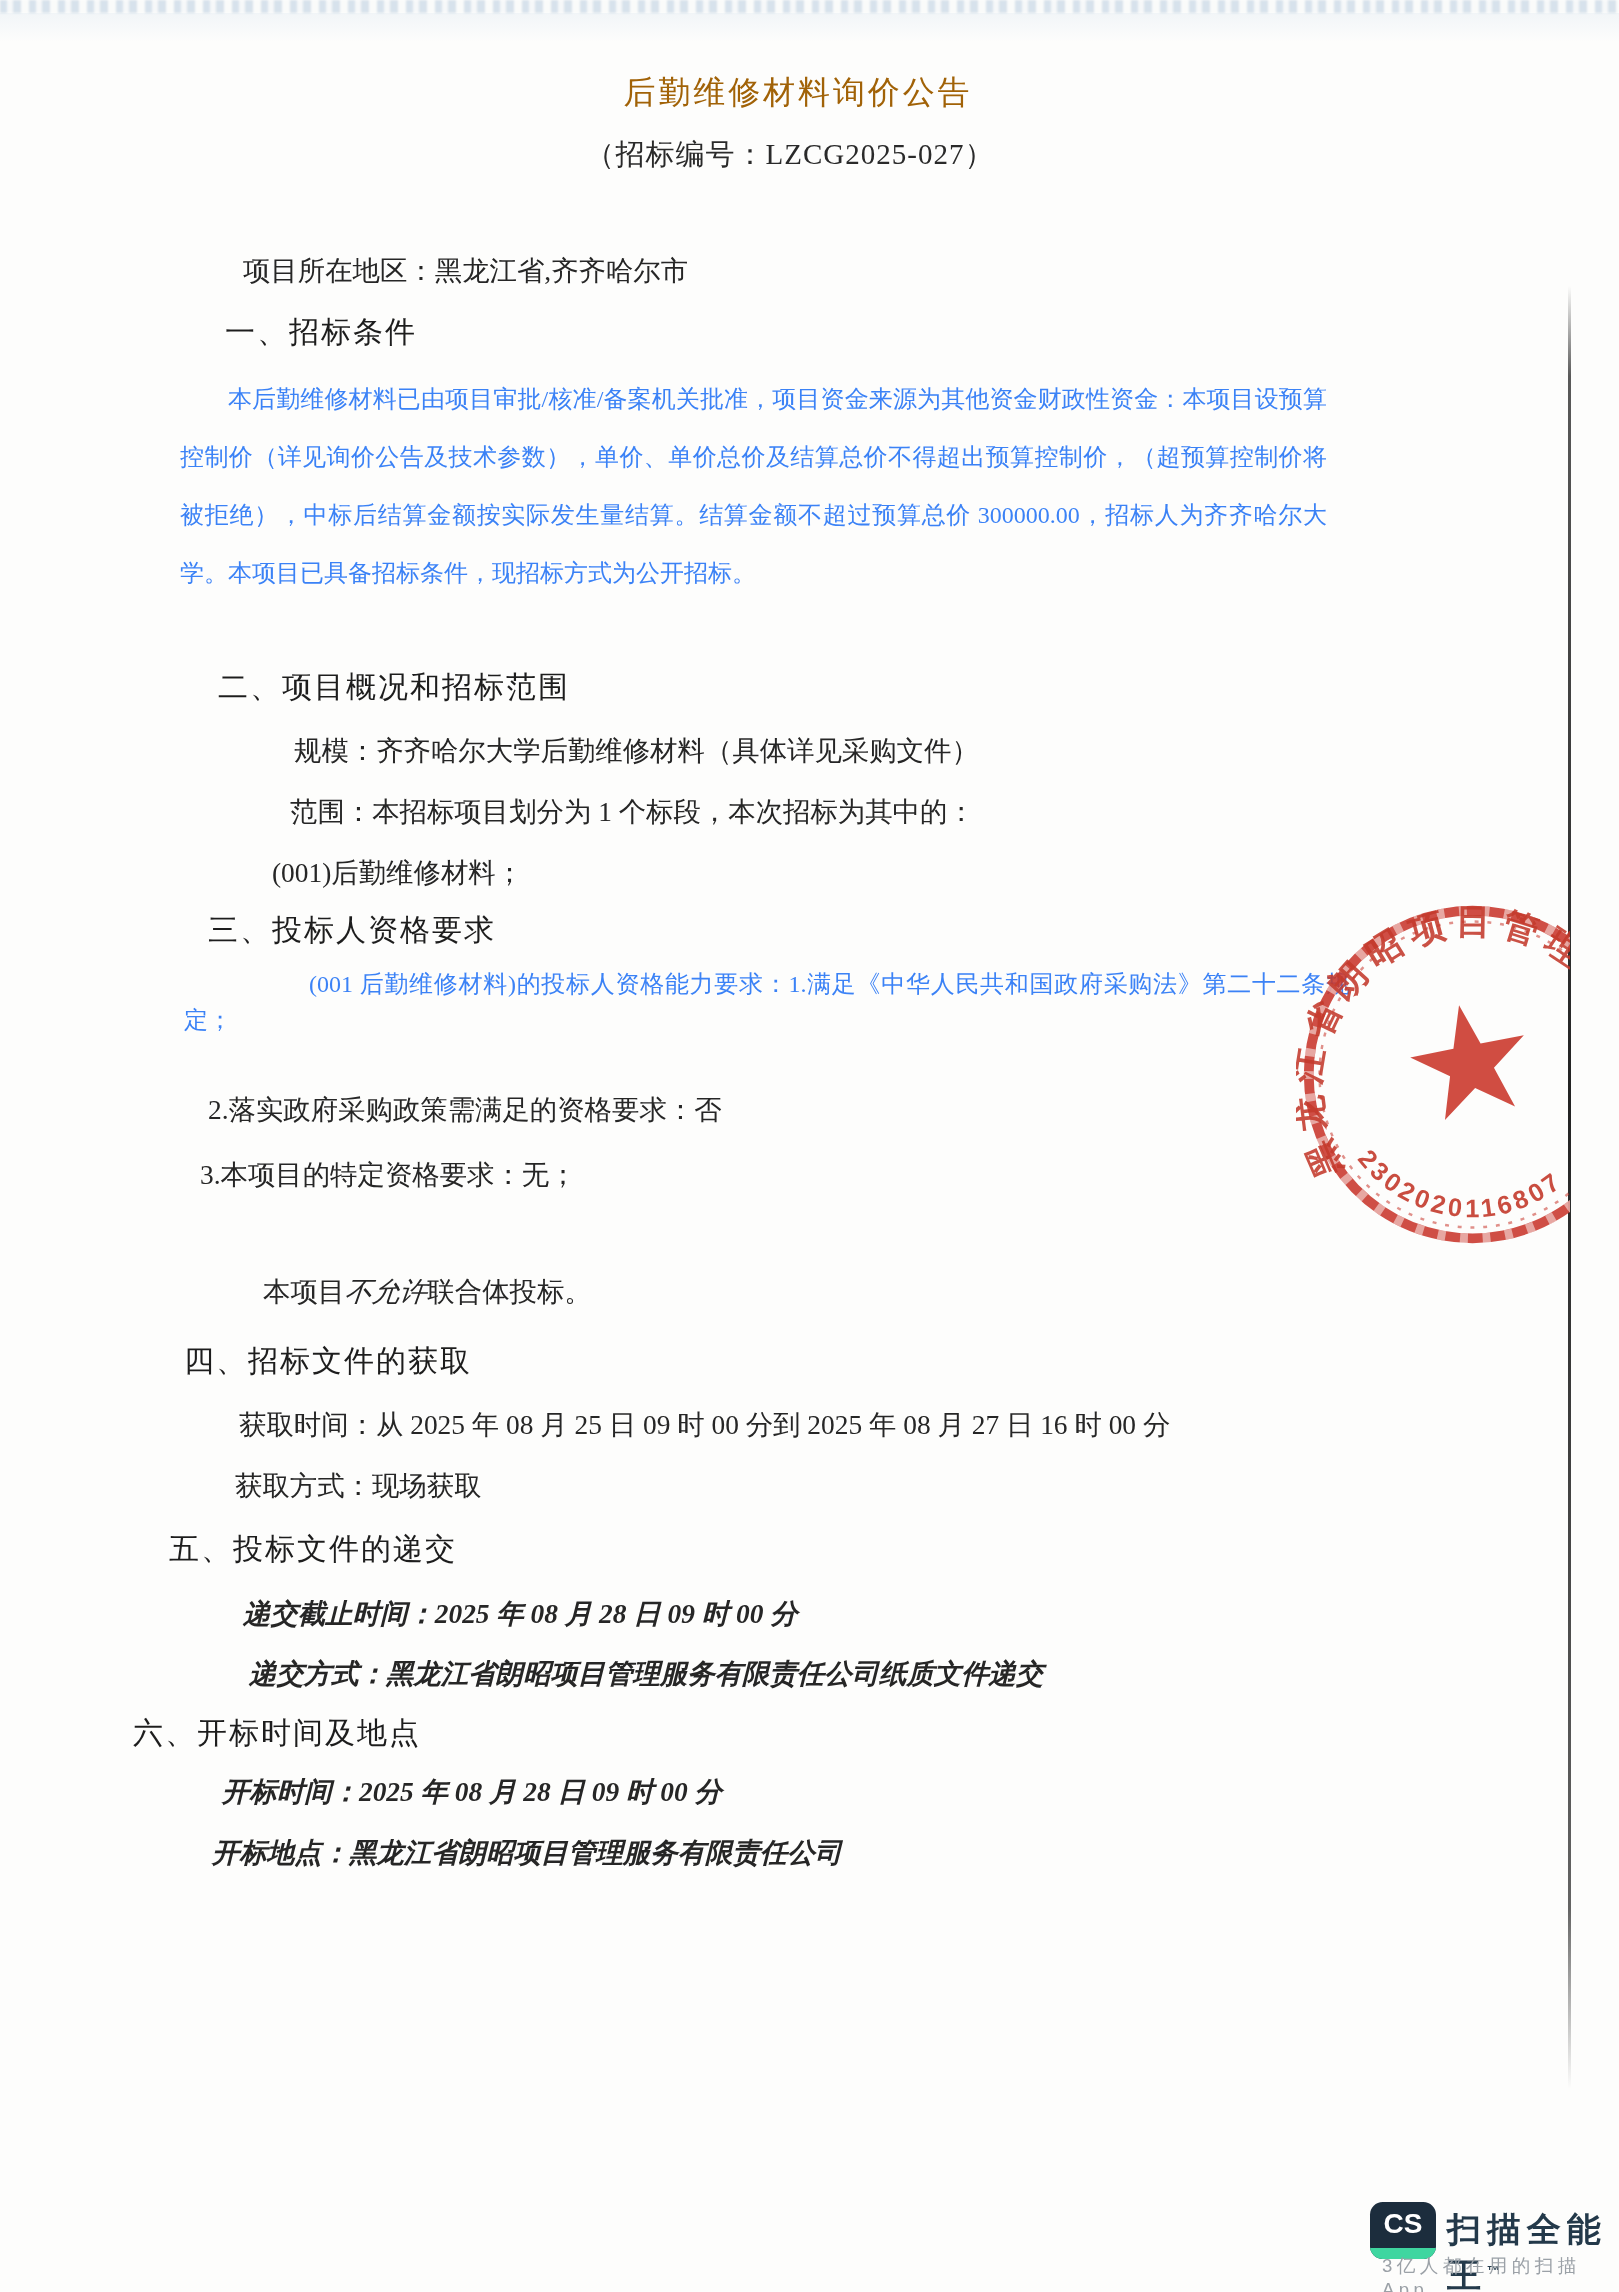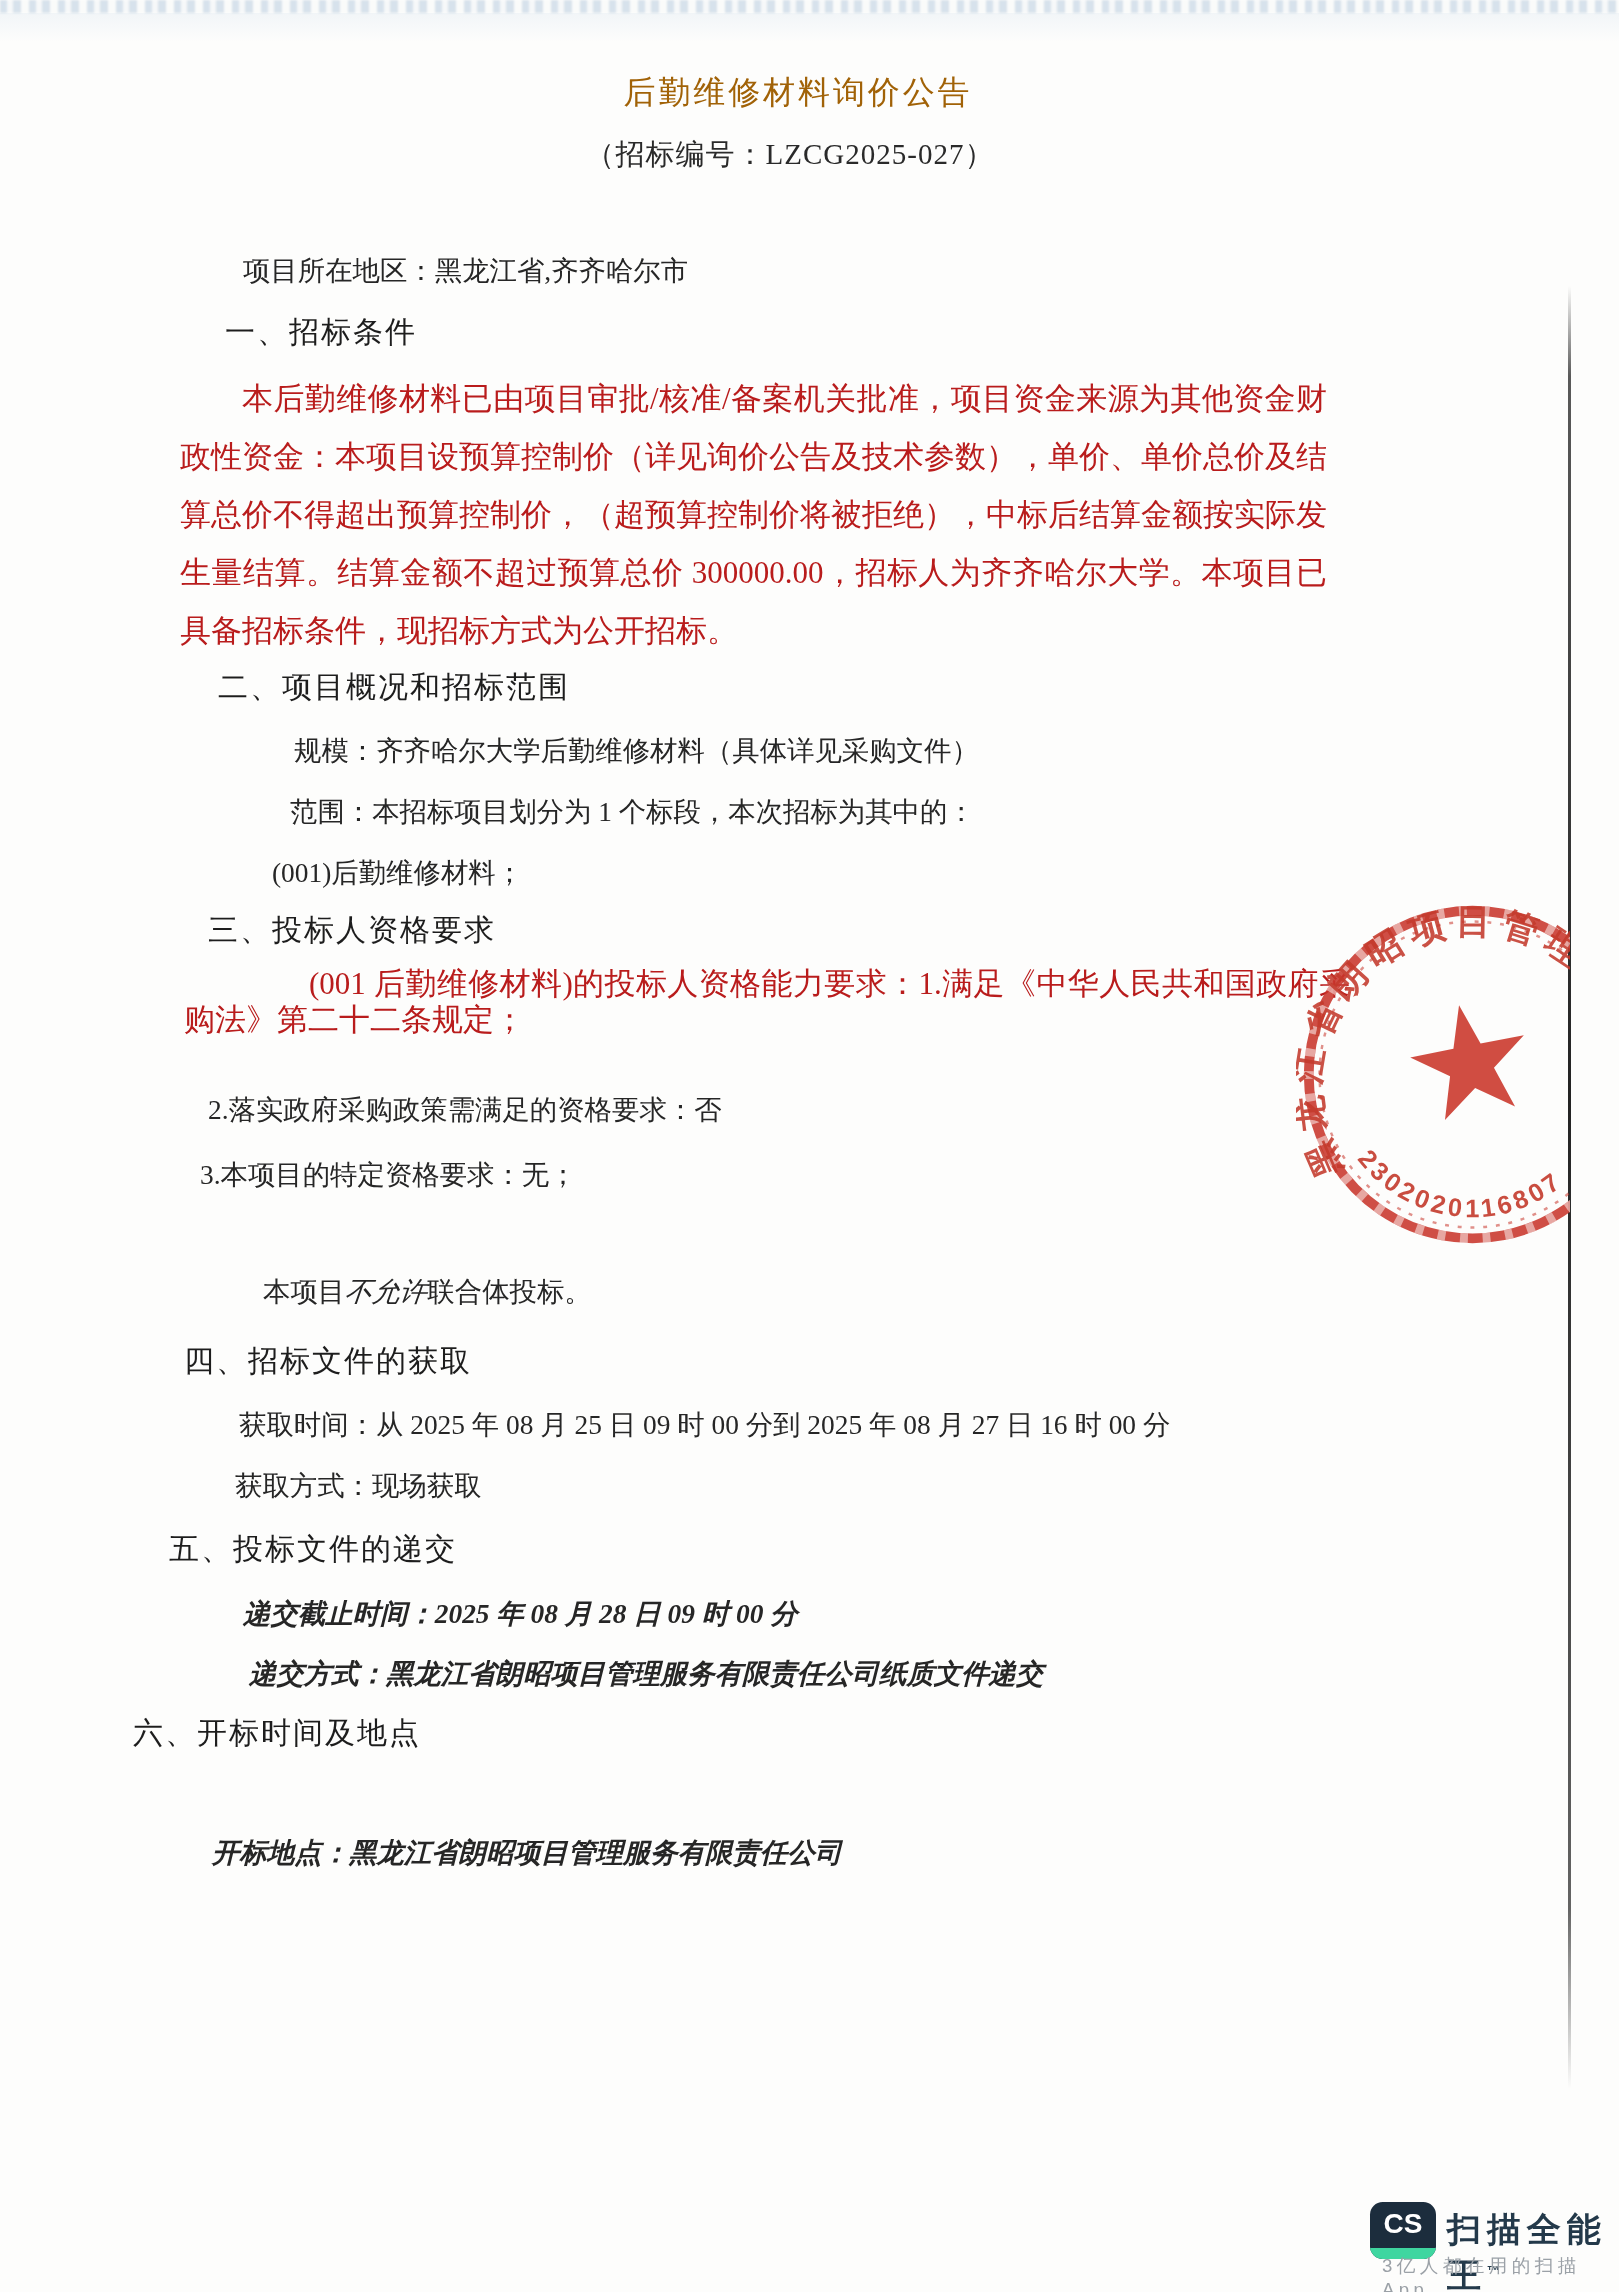--- a/index.html
+++ b/index.html
@@ -33,21 +33,21 @@
   .doc-subtitle{
     left:0;right:39px;text-align:center;top:135px;
     font-size:29px;letter-spacing:1px;color:#2a2a2a;
   }
   .body-line{font-size:27.4px;color:#262626;}
   .heading{
     font-family:"Liberation Sans","DejaVu Sans",sans-serif;
     font-weight:normal;font-size:30px;color:#1d1d1d;letter-spacing:2px;
   }
   .para{
-    position:absolute;font-size:31px;line-height:58px;color:#b91c1c;
+    position:absolute;font-size:24px;line-height:58px;color:#3b82f6;
     text-align:justify;white-space:normal;
   }
   .em-slant{font-style:italic;transform:skewX(-6deg);display:inline-block;}
   .semibold{font-weight:600;font-style:italic;}
   
   .edge-line{
     position:absolute;left:1568px;top:286px;width:2.9px;height:1803px;
     background:linear-gradient(to bottom,
       rgba(35,35,35,0) 0%,rgba(35,35,35,.75) 5%,
       #232323 45%,rgba(35,35,35,.7) 90%,rgba(35,35,35,0) 100%);
@@ -112,20 +112,21 @@
 
   <div class="t heading" style="left:184px;top:1341px;">四、招标文件的获取</div>
   <div class="t body-line" style="left:239px;top:1407px;">获取时间：从 2025 年 08 月 25 日 09 时 00 分到 2025 年 08 月 27 日 16 时 00 分</div>
   <div class="t body-line" style="left:235px;top:1468px;">获取方式：现场获取</div>
 
   <div class="t heading" style="left:169px;top:1529px;">五、投标文件的递交</div>
   <div class="t body-line semibold" style="left:243px;top:1596px;">递交截止时间：2025 年 08 月 28 日 09 时 00 分</div>
   <div class="t body-line semibold" style="left:237px;top:1656px;margin-left:12px;">递交方式：黑龙江省朗昭项目管理服务有限责任公司纸质文件递交</div>
 
   <div class="t heading" style="left:133px;top:1713px;">六、开标时间及地点</div>
+  <div class="t body-line semibold" style="left:222px;top:1774px;">开标时间：2025 年 08 月 28 日 09 时 00 分</div>
   <div class="t body-line semibold" style="left:212px;top:1835px;">开标地点：黑龙江省朗昭项目管理服务有限责任公司</div>
 
   <div class="edge-line"></div>
 
   <div class="stamp-wrap">
     <svg viewBox="0 0 360 360" width="353" height="353" xmlns="http://www.w3.org/2000/svg">
       <defs>
         <path id="arcCompany" d="M 32,250 A 158,158 0 1 1 328,250"></path>
         <path id="arcSerial" d="M 48,242 A 146,146 0 0 0 312,242"></path>
       </defs>

